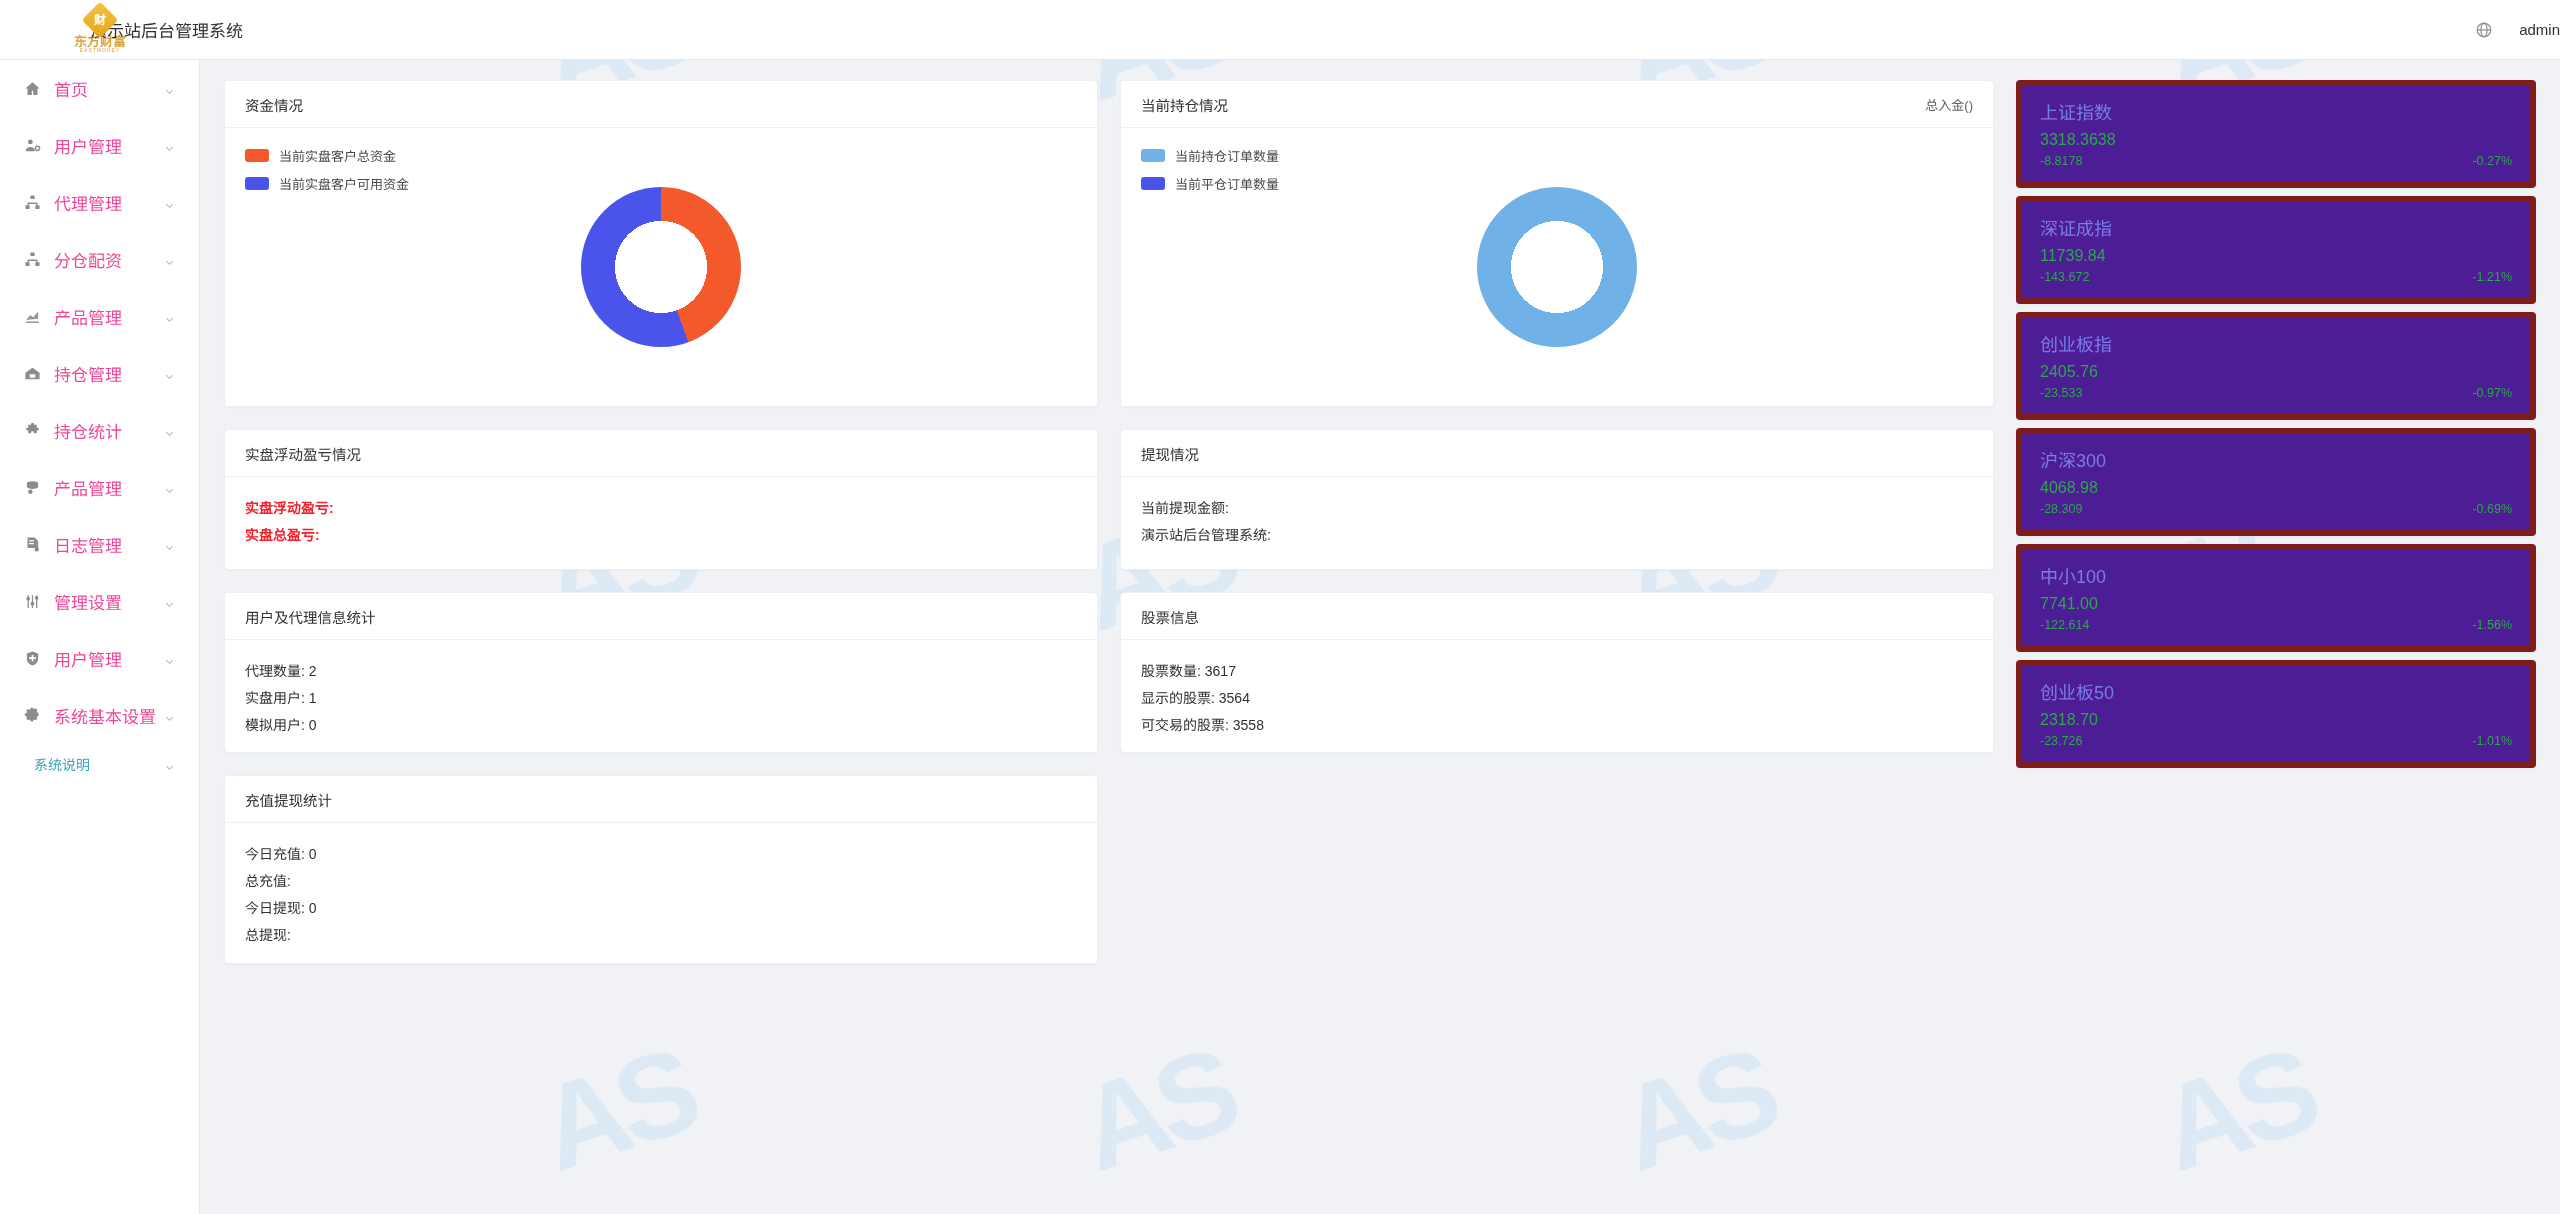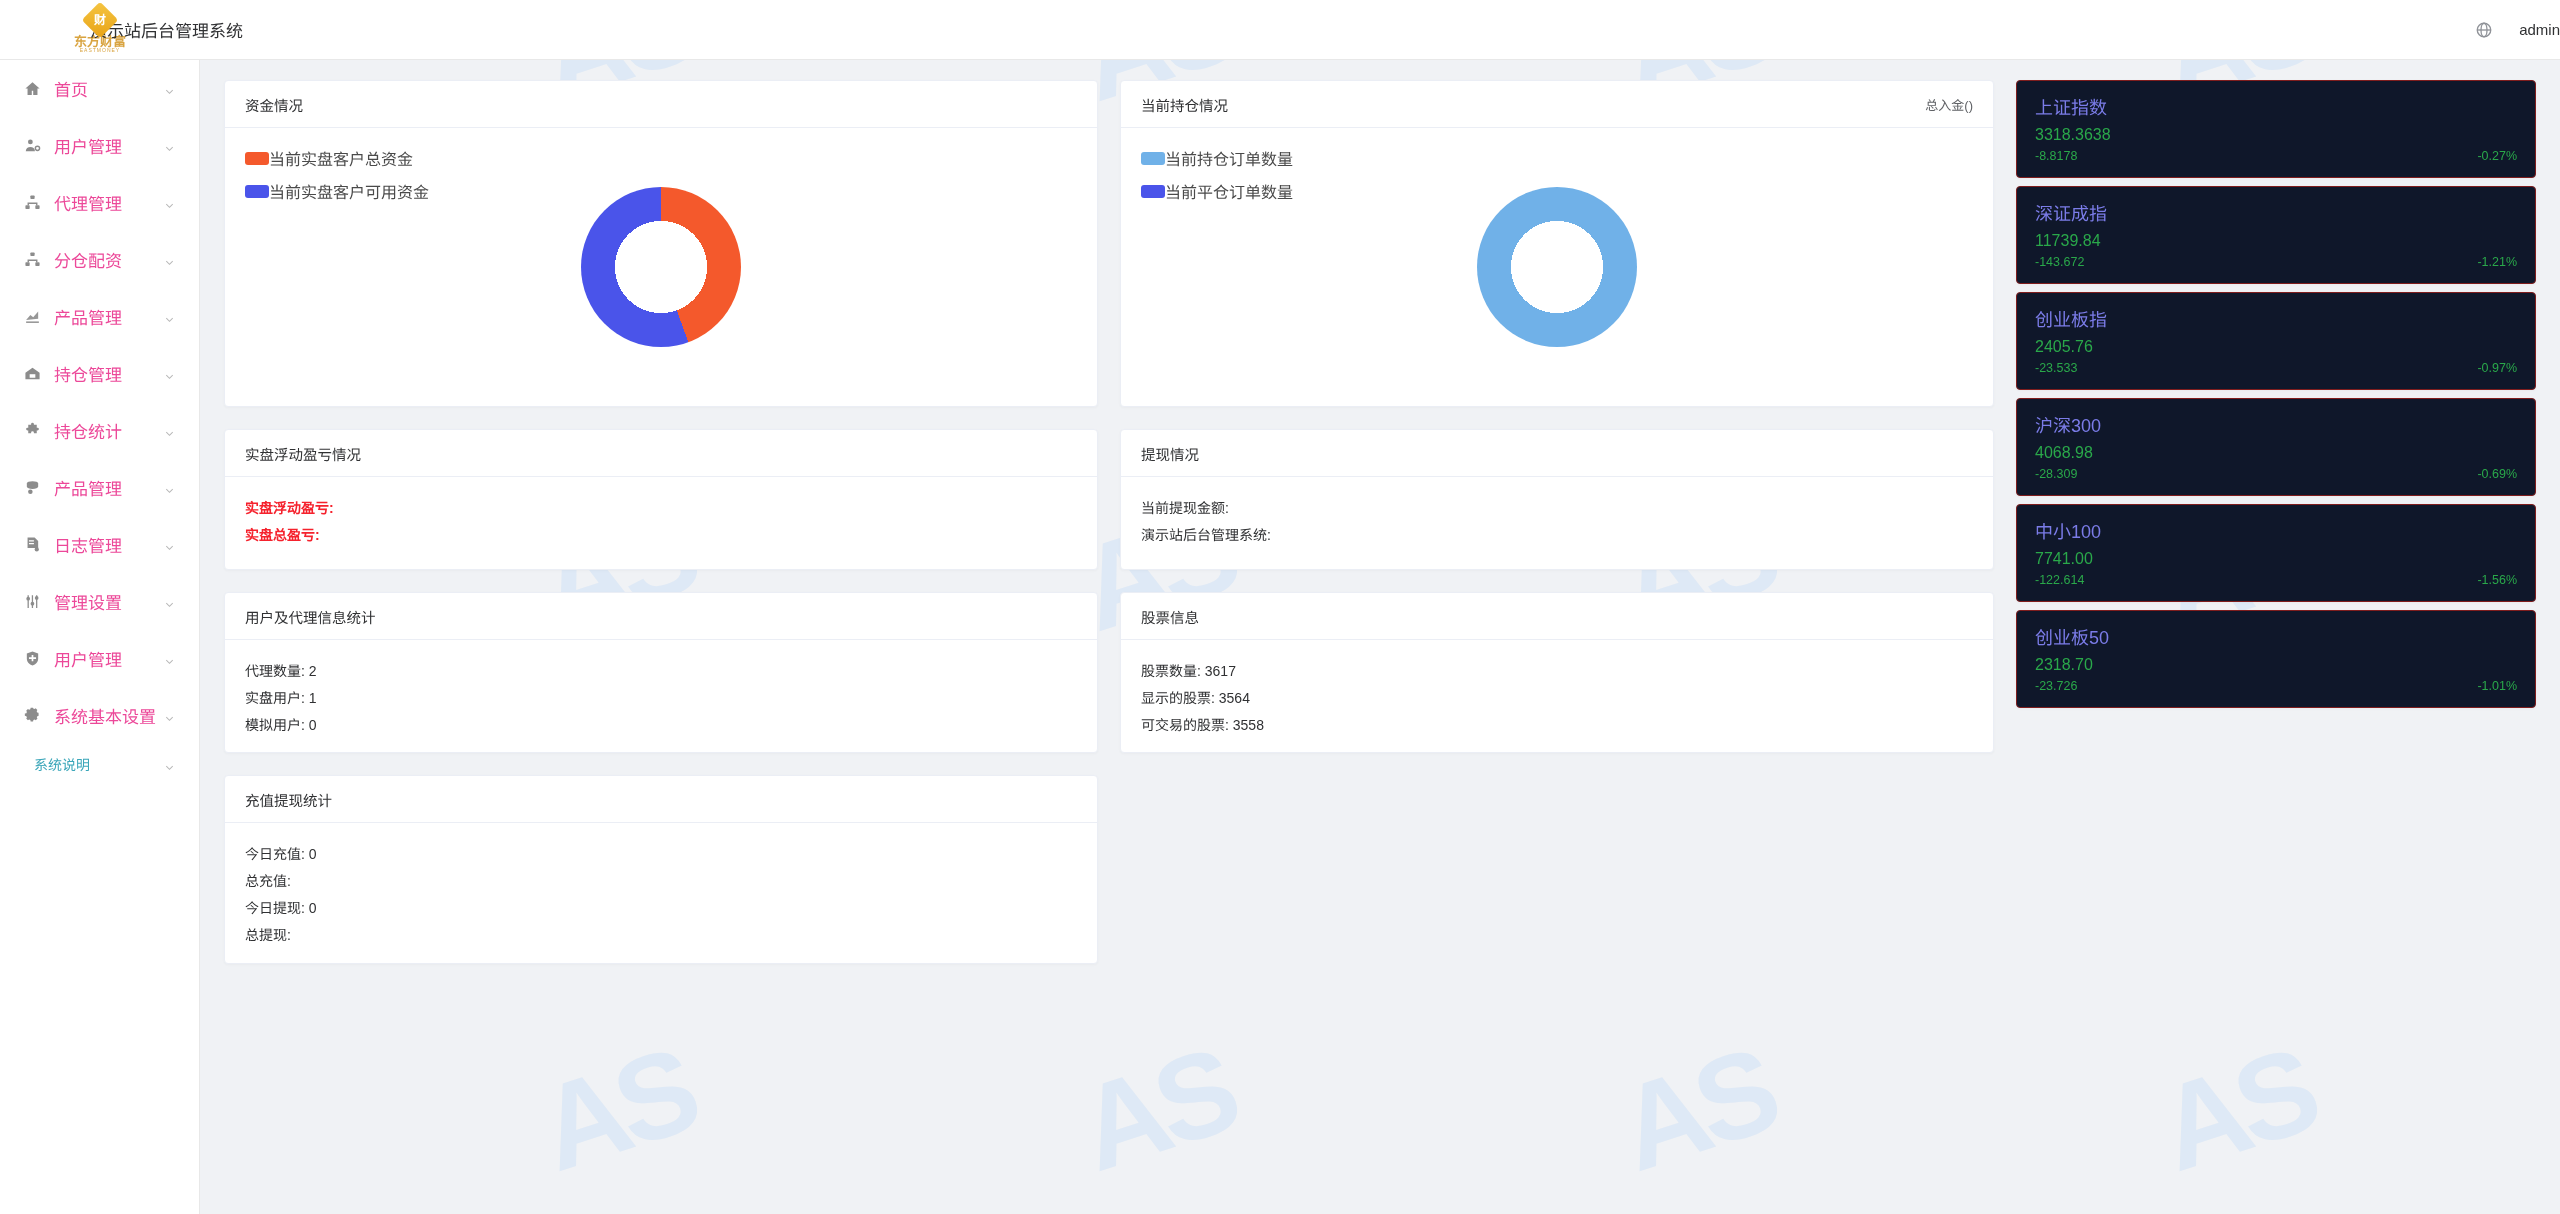--- a/index.html
+++ b/index.html
@@ -141,38 +141,38 @@
   .card-extra { font-size: 13px; color: #606266; }
   .card-body { padding: 18px 20px 20px 20px; }
 
   .chart-card { width: 874px; text-align: center; }
   .chart-body { height: 278px; position: relative; padding: 16px 20px; }
   .legend { position: absolute; top: 18px; left: 20px; }
   .legend-row { display: flex; align-items: center; margin-bottom: 9px; }
   .legend-swatch {
     width: 24px; height: 13px; border-radius: 3px; flex-shrink: 0;
   }
-  .legend-text { font-size: 16px; color: #4a4a4a; white-space: nowrap; }
+  .legend-text { font-size: 13px; color: #4a4a4a; margin-left: 10px; white-space: nowrap; }
 
   .donut-holder {
     position: absolute; left: 0; right: 0; top: 50%;
     transform: translateY(-50%);
     display: flex; justify-content: center;
   }
   .donut { width: 160px; height: 160px; border-radius: 50%; }
 
   .info-card { width: 874px; }
   .info-row { font-size: 14px; color: #303133; line-height: 27px; }
   .info-row.red { color: #f5222d; font-weight: bold; }
 
   
   .index-panel { width: 700px; display: flex; flex-direction: column; gap: 8px; }
   .index-card {
-    background: #0f172a;
-    border: 1px solid #7f1d1d;
+    background: #4c1d95;
+    border: 6px solid #7f1d1d;
     border-radius: 4px;
     padding: 12px 18px 14px 18px;
     box-shadow: 0 1px 3px rgba(0,0,0,0.03);
   }
   .index-name { font-size: 18px; color: #7b7ce8; margin-bottom: 7px; }
   .index-price { font-size: 16px; color: #2aa84a; margin-bottom: 5px; }
   .index-foot { display: flex; justify-content: space-between; }
   .index-change, .index-pct { font-size: 12.5px; color: #2aa84a; }
 </style>
 </head>

